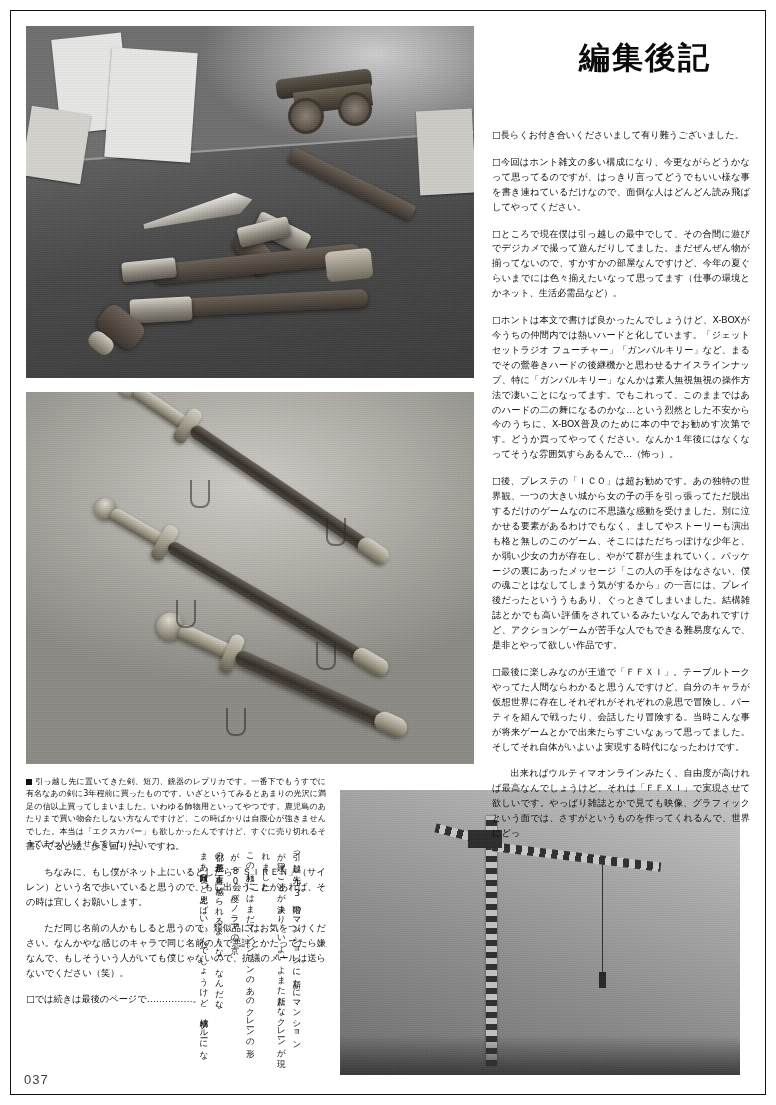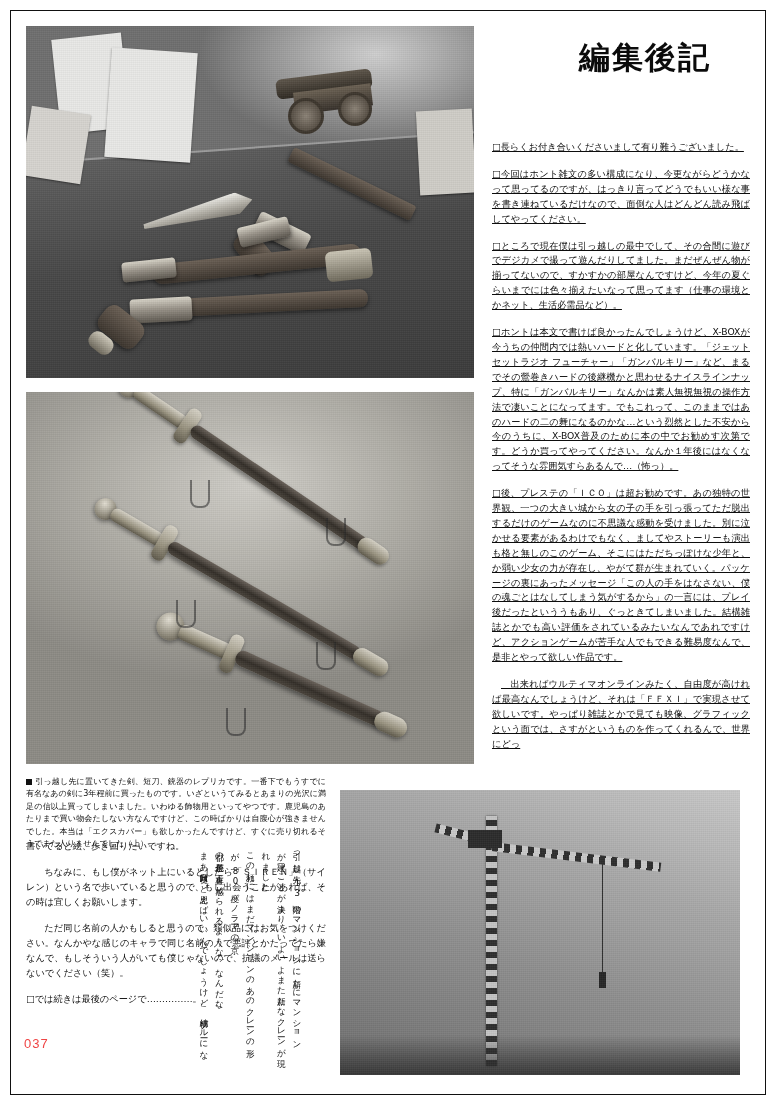--- a/index.html
+++ b/index.html
@@ -175,26 +175,25 @@
     letter-spacing: 1px;
     color: #111;
   }
 
   #right-col {
     position: absolute;
     left: 492px; top: 128px;
     width: 258px;
   }
   #right-col p {
-    margin: 12px 0 12px 0;
+    margin: 0 0 12px 0;
     font-size: 9.2px;
     line-height: 1.62;
     color: #0d0d0d;
     text-align: justify;
-    text-decoration: underline;
   }
   #right-col p.indent {
     text-indent: 9px;
   }
 
   
   #caption {
     position: absolute;
     left: 26px; top: 776px;
     width: 300px;
@@ -233,24 +232,24 @@
     writing-mode: vertical-rl;
     text-orientation: upright;
     font-size: 8.6px;
     line-height: 1.8;
     letter-spacing: .5px;
     color: #0d0d0d;
   }
 
   #page-number {
     position: absolute;
-    left: 24px; top: 1036px;
+    left: 24px; top: 1072px;
     font-size: 13px;
     letter-spacing: 1px;
-    color: #ef4444;
+    color: #404040;
     font-family: "Liberation Sans", sans-serif;
   }
 </style>
 </head>
 <body>
 
 <div id="page">
   <div class="page-frame"></div>
 
   <div class="photo" id="photo-guns">
@@ -332,20 +331,21 @@
   <div id="title">
     <div class="main jp">編集後記</div>
   </div>
 
   <div id="right-col" class="jp">
     <p>□長らくお付き合いくださいまして有り難うございました。</p>
     <p>□今回はホント雑文の多い構成になり、今更ながらどうかなって思ってるのですが、はっきり言ってどうでもいい様な事を書き連ねているだけなので、面倒な人はどんどん読み飛ばしてやってください。</p>
     <p>□ところで現在僕は引っ越しの最中でして、その合間に遊びでデジカメで撮って遊んだりしてました。まだぜんぜん物が揃ってないので、すかすかの部屋なんですけど、今年の夏ぐらいまでには色々揃えたいなって思ってます（仕事の環境とかネット、生活必需品など）。</p>
     <p>□ホントは本文で書けば良かったんでしょうけど、X-BOXが今うちの仲間内では熱いハードと化しています。「ジェットセットラジオ フューチャー」「ガンバルキリー」など、まるでその鶯巻きハードの後継機かと思わせるナイスラインナップ、特に「ガンバルキリー」なんかは素人無視無視の操作方法で凄いことになってます。でもこれって、このままではあのハードの二の舞になるのかな…という烈然とした不安から今のうちに、X-BOX普及のために本の中でお勧めす次第です。どうか買ってやってください。なんか１年後にはなくなってそうな雰囲気すらあるんで…（怖っ）。</p>
     <p>□後、プレステの「ＩＣＯ」は超お勧めです。あの独特の世界観、一つの大きい城から女の子の手を引っ張ってただ脱出するだけのゲームなのに不思議な感動を受けました。別に泣かせる要素があるわけでもなく、ましてやストーリーも演出も格と無しのこのゲーム、そこにはただちっぽけな少年と、か弱い少女の力が存在し、やがて群が生まれていく。パッケージの裏にあったメッセージ「この人の手をはなさない、僕の魂ごとはなしてしまう気がするから」の一言には、プレイ後だったといううもあり、ぐっときてしまいました。結構雑誌とかでも高い評価をされているみたいなんであれですけど、アクションゲームが苦手な人でもできる難易度なんで、是非とやって欲しい作品です。</p>
+    <p>□最後に楽しみなのが王道で「ＦＦＸＩ」。テーブルトークやってた人間ならわかると思うんですけど、自分のキャラが仮想世界に存在しそれぞれがそれぞれの意思で冒険し、パーティを組んで戦ったり、会話したり冒険する。当時こんな事が将来ゲームとかで出来たらすごいなぁって思ってました。そしてそれ自体がいよいよ実現する時代になったわけです。</p>
     <p class="indent">　出来ればウルティマオンラインみたく、自由度が高ければ最高なんでしょうけど、それは「ＦＦＸＩ」で実現させて欲しいです。やっぱり雑誌とかで見ても映像、グラフィックという面では、さすがというものを作ってくれるんで、世界にどっ</p>
   </div>
 
   <div id="caption" class="jp">
     <span class="sq"></span><span>引っ越し先に置いてきた剣、短刀、銃器のレプリカです。一番下でもうすでに有名なあの剣に3年程前に買ったものです。いざというてみるとあまりの光沢に満足の信以上買ってしまいました。いわゆる飾物用といってやつです。鹿児島のあたりまで買い物会たしない方なんですけど、この時ばかりは自腹心が強きませんでした。本当は「エクスカバー」も欲しかったんですけど、すぐに売り切れるそうでまた人りませんでした（上）。</span>
   </div>
 
   <div id="left-col" class="jp">
     <p>書いてると絵、歩き回りたいですね。</p>
     <p class="indent">　ちなみに、もし僕がネット上にいるとしたら「ＳＩＲＥＮ」（サイレン）という名で歩いていると思うので、もし出会うことがあれば、その時は宜しくお願いします。</p>

